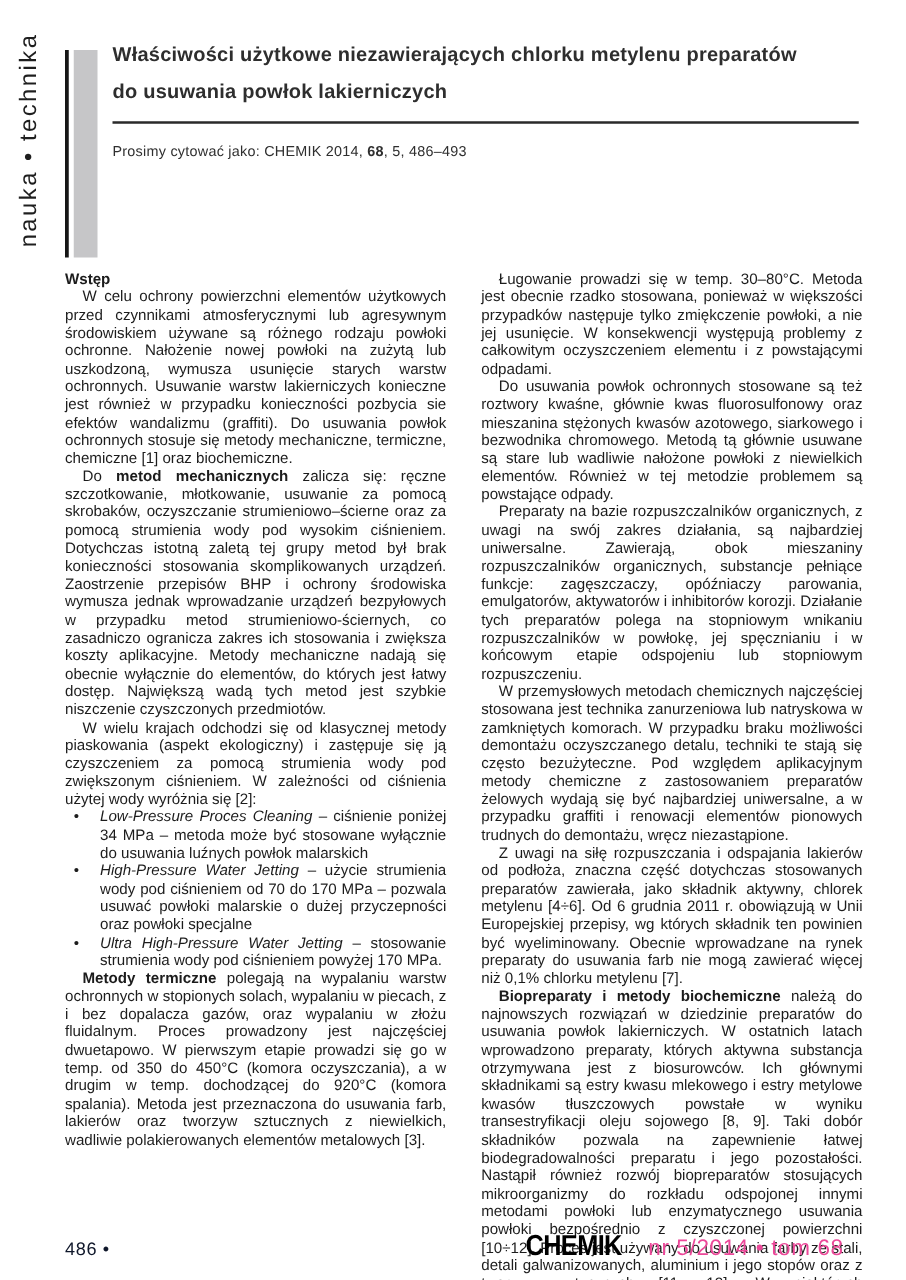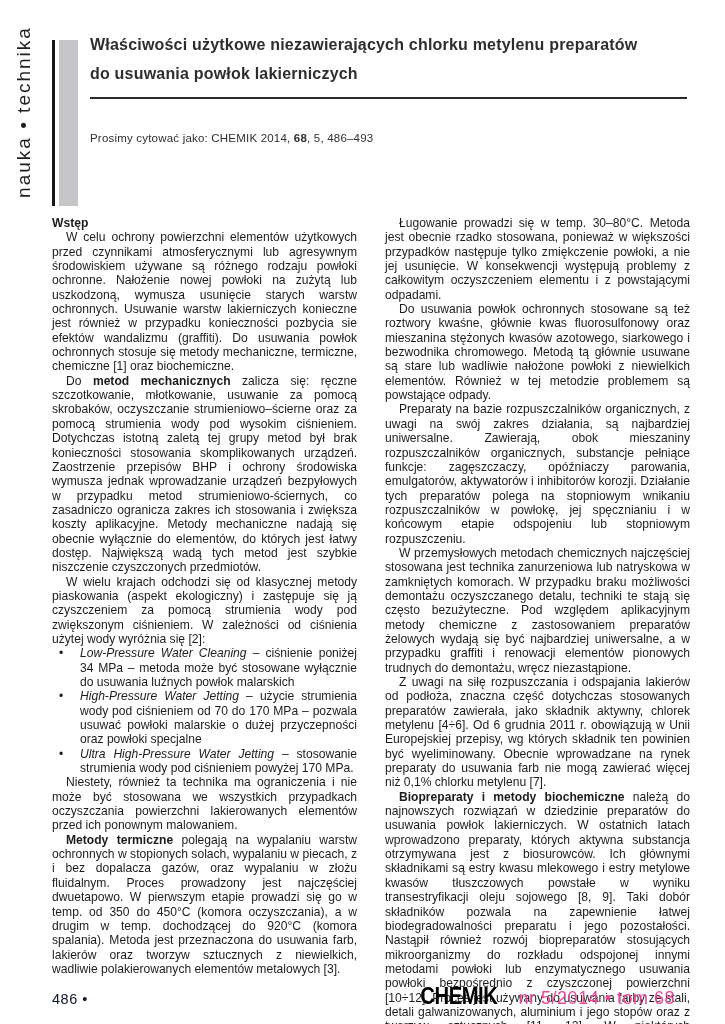--- a/index.html
+++ b/index.html
@@ -26,21 +26,21 @@
   .accent-line{position:absolute;left:52px;top:40px;width:3px;height:166px;background:#161616;}
   .accent-bar{position:absolute;left:59px;top:40px;width:19px;height:166px;background:var(--bar-gray);}
   
   .header{position:absolute;left:90px;top:30px;width:600px;}
   h1.title{
     font-size:16px;line-height:29px;font-weight:bold;color:var(--title-ink);
     width:548px;letter-spacing:0.2px;
   }
   .title-rule{border:none;border-top:2px solid #2a2a2a;margin:9px 0 7px 0;width:597px;}
   .authors{font-size:12.5px;line-height:17px;color:#343434;letter-spacing:0.3px;width:600px;}
-  .citation{font-size:11.5px;color:#2f2f2f;margin-top:33px;letter-spacing:0.2px;}
+  .citation{font-size:11.5px;color:#2f2f2f;margin-top:17px;letter-spacing:0.2px;}
   .citation .vol{font-weight:bold;}
   
   .columns{
     position:absolute;left:52px;top:216px;width:638px;
     display:flex;gap:28px;
   }
   .col{width:305px;font-size:12.1px;line-height:14.35px;text-align:justify;color:var(--ink);}
   .col .heading{font-weight:bold;text-align:left;}
   .col .para{text-indent:14px;}
   .col .bullet{position:relative;padding-left:28px;text-indent:0;}
@@ -70,24 +70,23 @@
   <hr class="title-rule">
   <p class="citation"><span>Prosimy cytować jako: CHEMIK 2014, </span><span class="vol">68</span><span>, 5, 486–493</span></p>
 </header>
 
 <main class="columns">
   <section class="col">
       <div class="heading"><span class="b">Wstęp</span></div>
       <div class="para"><span>W celu ochrony powierzchni elementów użytkowych przed czynnikami atmosferycznymi lub agresywnym środowiskiem używane są różnego rodzaju powłoki ochronne. Nałożenie nowej powłoki na zużytą lub uszkodzoną, wymusza usunięcie starych warstw ochronnych. Usuwanie warstw lakierniczych konieczne jest również w przypadku konieczności pozbycia sie efektów wandalizmu (graffiti). Do usuwania powłok ochronnych stosuje się metody mechaniczne, termiczne, chemiczne [1] oraz biochemiczne.</span></div>
       <div class="para"><span>Do </span><span class="b">metod mechanicznych</span><span> zalicza się: ręczne szczotkowanie, młotkowanie, usuwanie za pomocą skrobaków, oczyszczanie strumieniowo–ścierne oraz za pomocą strumienia wody pod wysokim ciśnieniem. Dotychczas istotną zaletą tej grupy metod był brak konieczności stosowania skomplikowanych urządzeń. Zaostrzenie przepisów BHP i ochrony środowiska wymusza jednak wprowadzanie urządzeń bezpyłowych w przypadku metod strumieniowo-ściernych, co zasadniczo ogranicza zakres ich stosowania i zwiększa koszty aplikacyjne. Metody mechaniczne nadają się obecnie wyłącznie do elementów, do których jest łatwy dostęp. Największą wadą tych metod jest szybkie niszczenie czyszczonych przedmiotów.</span></div>
       <div class="para"><span>W wielu krajach odchodzi się od klasycznej metody piaskowania (aspekt ekologiczny) i zastępuje się ją czyszczeniem za pomocą strumienia wody pod zwiększonym ciśnieniem. W zależności od ciśnienia użytej wody wyróżnia się [2]:</span></div>
-      <div class="bullet"><span class="i">Low-Pressure Water Cleaning</span><span> – ciśnienie poniżej 34 MPa – metoda może być stosowane wyłącznie do usuwania luźnych powłok malarskich</span></div>
+      <div class="bullet"><span class="i">Low-Pressure Proces Cleaning</span><span> – ciśnienie poniżej 34 MPa – metoda może być stosowane wyłącznie do usuwania luźnych powłok malarskich</span></div>
       <div class="bullet"><span class="i">High-Pressure Water Jetting</span><span> – użycie strumienia wody pod ciśnieniem od 70 do 170 MPa – pozwala usuwać powłoki malarskie o dużej przyczepności oraz powłoki specjalne</span></div>
       <div class="bullet"><span class="i">Ultra High-Pressure Water Jetting</span><span> – stosowanie strumienia wody pod ciśnieniem powyżej 170 MPa.</span></div>
-      <div class="para"><span>Niestety, również ta technika ma ograniczenia i nie może być stosowana we wszystkich przypadkach oczyszczania powierzchni lakierowanych elementów przed ich ponownym malowaniem.</span></div>
       <div class="para"><span class="b">Metody termiczne</span><span> polegają na wypalaniu warstw ochronnych w stopionych solach, wypalaniu w piecach, z i bez dopalacza gazów, oraz wypalaniu w złożu fluidalnym. Proces prowadzony jest najczęściej dwuetapowo. W pierwszym etapie prowadzi się go w temp. od 350 do 450°C (komora oczyszczania), a w drugim w temp. dochodzącej do 920°C (komora spalania). Metoda jest przeznaczona do usuwania farb, lakierów oraz tworzyw sztucznych z niewielkich, wadliwie polakierowanych elementów metalowych [3].</span></div>
     </section>
   <section class="col">
       <div class="para"><span>Ługowanie prowadzi się w temp. 30–80°C. Metoda jest obecnie rzadko stosowana, ponieważ w większości przypadków następuje tylko zmiękczenie powłoki, a nie jej usunięcie. W konsekwencji występują problemy z całkowitym oczyszczeniem elementu i z powstającymi odpadami.</span></div>
       <div class="para"><span>Do usuwania powłok ochronnych stosowane są też roztwory kwaśne, głównie kwas fluorosulfonowy oraz mieszanina stężonych kwasów azotowego, siarkowego i bezwodnika chromowego. Metodą tą głównie usuwane są stare lub wadliwie nałożone powłoki z niewielkich elementów. Również w tej metodzie problemem są powstające odpady.</span></div>
       <div class="para"><span>Preparaty na bazie rozpuszczalników organicznych, z uwagi na swój zakres działania, są najbardziej uniwersalne. Zawierają, obok mieszaniny rozpuszczalników organicznych, substancje pełniące funkcje: zagęszczaczy, opóźniaczy parowania, emulgatorów, aktywatorów i inhibitorów korozji. Działanie tych preparatów polega na stopniowym wnikaniu rozpuszczalników w powłokę, jej spęcznianiu i w końcowym etapie odspojeniu lub stopniowym rozpuszczeniu.</span></div>
       <div class="para"><span>W przemysłowych metodach chemicznych najczęściej stosowana jest technika zanurzeniowa lub natryskowa w zamkniętych komorach. W przypadku braku możliwości demontażu oczyszczanego detalu, techniki te stają się często bezużyteczne. Pod względem aplikacyjnym metody chemiczne z zastosowaniem preparatów żelowych wydają się być najbardziej uniwersalne, a w przypadku graffiti i renowacji elementów pionowych trudnych do demontażu, wręcz niezastąpione.</span></div>
       <div class="para"><span>Z uwagi na siłę rozpuszczania i odspajania lakierów od podłoża, znaczna część dotychczas stosowanych preparatów zawierała, jako składnik aktywny, chlorek metylenu [4÷6]. Od 6 grudnia 2011 r. obowiązują w Unii Europejskiej przepisy, wg których składnik ten powinien być wyeliminowany. Obecnie wprowadzane na rynek preparaty do usuwania farb nie mogą zawierać więcej niż 0,1% chlorku metylenu [7].</span></div>
       <div class="para"><span class="b">Biopreparaty i metody biochemiczne</span><span> należą do najnowszych rozwiązań w dziedzinie preparatów do usuwania powłok lakierniczych. W ostatnich latach wprowadzono preparaty, których aktywna substancja otrzymywana jest z biosurowców. Ich głównymi składnikami są estry kwasu mlekowego i estry metylowe kwasów tłuszczowych powstałe w wyniku transestryfikacji oleju sojowego [8, 9]. Taki dobór składników pozwala na zapewnienie łatwej biodegradowalności preparatu i jego pozostałości. Nastąpił również rozwój biopreparatów stosujących mikroorganizmy do rozkładu odspojonej innymi metodami powłoki lub enzymatycznego usuwania powłoki bezpośrednio z czyszczonej powierzchni [10÷12]. Proces jest używany do usuwania farby ze stali, detali galwanizowanych, aluminium i jego stopów oraz z tworzyw sztucznych [11, 12]. W niektórych rozwiązaniach biopreparaty zawierają również koagulanty i flokulanty ułatwiające oddzielenie fazy stałej odpadu od fazy ciekłej [13].</span></div>
     </section>

